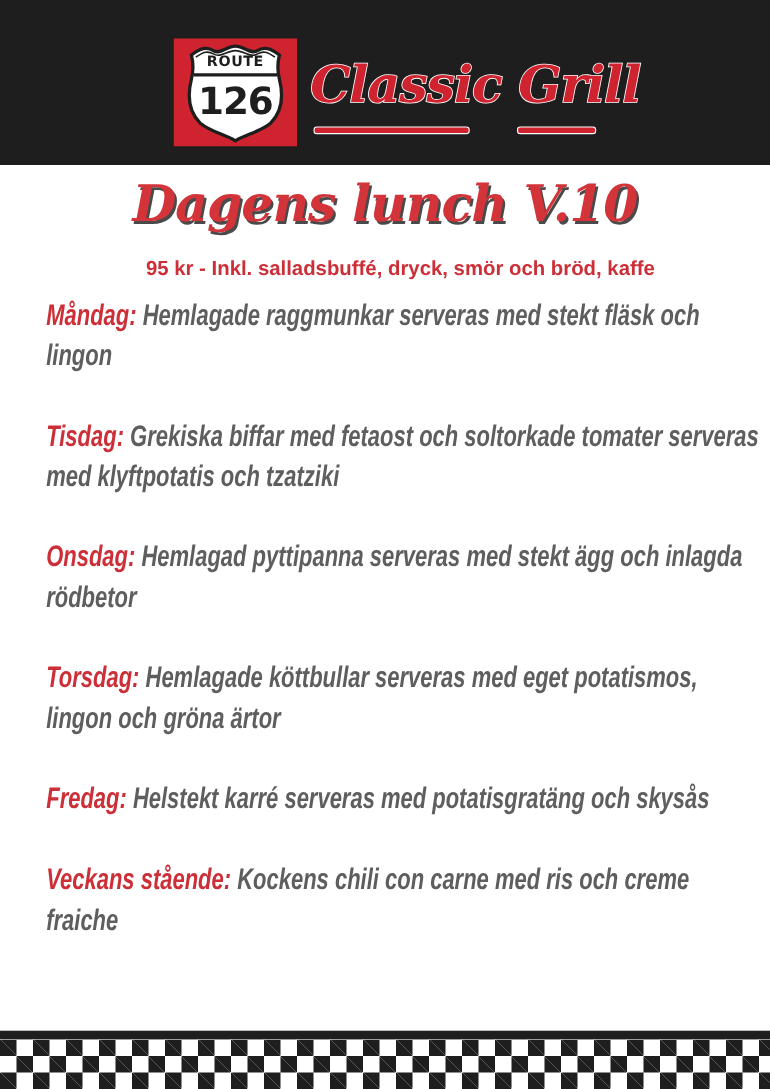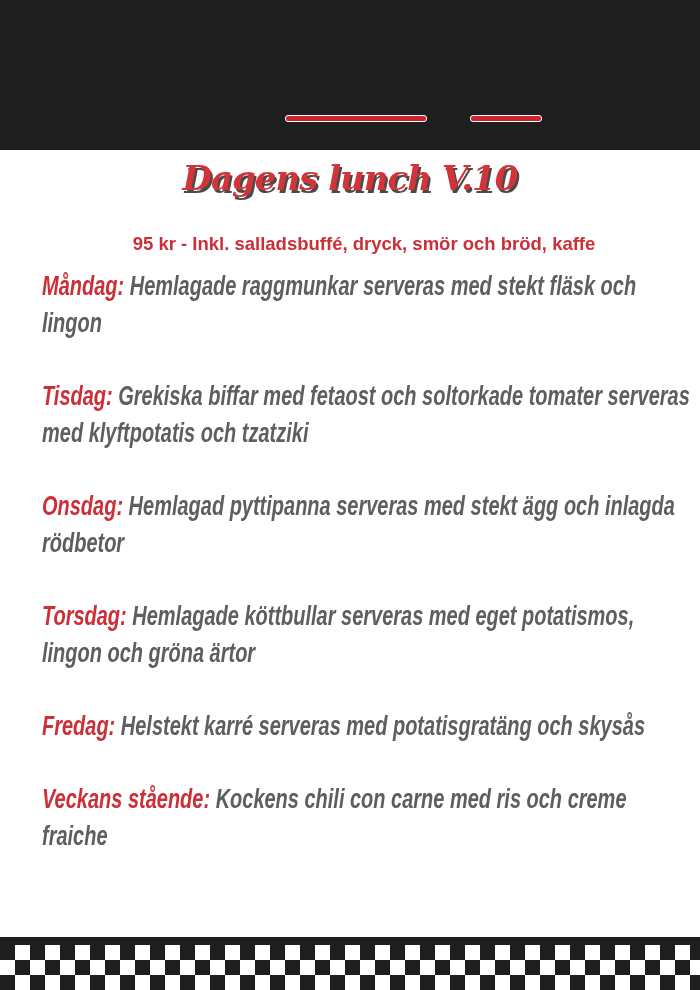--- a/index.html
+++ b/index.html
@@ -36,21 +36,21 @@
     -webkit-text-stroke: 1.5px #ffffff; paint-order: stroke fill;
     white-space: nowrap;
   }
   .brand-underline {
     position: absolute; height: 5px; background: #cf2430;
     border: 1.5px solid #ffffff; border-radius: 3px;
   }
   .title {
     position: absolute; left: 0; width: 700px; top: 158px; text-align: center;
     font-family: "DejaVu Serif", serif; font-style: italic; font-weight: bold;
-    font-size: 34px; color: #d2343a; letter-spacing: -1px;
+    font-size: 46px; color: #d2343a; letter-spacing: -1px;
     text-shadow: 2px 3px 0 #4a4a4a;
     white-space: nowrap;
   }
   .subtitle {
     position: absolute; left: 0; width: 728px; top: 233px; text-align: center;
     font-family: "Liberation Sans", sans-serif; font-weight: bold;
     font-size: 18.5px; color: #cc2f37;
   }
   .menu {
     position: absolute; left: 42px; top: 268px; width: 650px; font-style: italic;
@@ -73,20 +73,30 @@
       linear-gradient(45deg, #1e1e1e 25%, transparent 25%, transparent 75%, #1e1e1e 75%),
       linear-gradient(45deg, #1e1e1e 25%, transparent 25%, transparent 75%, #1e1e1e 75%);
     background-size: 30px 30px;
     background-position: 15px 0, 30px 15px;
   }
 </style>
 </head>
 <body>
 
 <div class="header">
+  <div class="logo-box">
+    <svg class="shield" viewBox="0 0 92 93">
+      <path d="M6 12 C14 6 20 4 26 8 C32 12 38 4 46 4 C54 4 60 12 66 8 C72 4 78 6 86 12 C84 20 84 26 86 34 C90 50 88 64 78 74 C68 82 56 84 46 90 C36 84 24 82 14 74 C4 64 2 50 6 34 C8 26 8 20 6 12 Z" fill="#ffffff" stroke="#1e1e1e" stroke-width="3"></path>
+      <path d="M10 14 C17 9 21 8 26 11 C32 15 38 8 46 8 C54 8 60 15 66 11 C71 8 75 9 82 14" fill="none" stroke="#1e1e1e" stroke-width="1.5"></path>
+      <line x1="8" y1="30" x2="84" y2="30" stroke="#1e1e1e" stroke-width="3"></line>
+    </svg>
+    <div class="route-label">ROUTE</div>
+    <div class="route-num">126</div>
+  </div>
+  <div class="brand">Classic Grill</div>
   <div class="brand-underline" style="left:285px; top:115px; width:140px;"></div>
   <div class="brand-underline" style="left:470px; top:115px; width:70px;"></div>
 </div>
 
 <div class="title">Dagens lunch V.10</div>
 <div class="subtitle">95 kr - Inkl. salladsbuffé, dryck, smör och bröd, kaffe</div>
 
 <div class="menu">
   <div class="menu-item">
     <span class="day">Måndag:</span>

